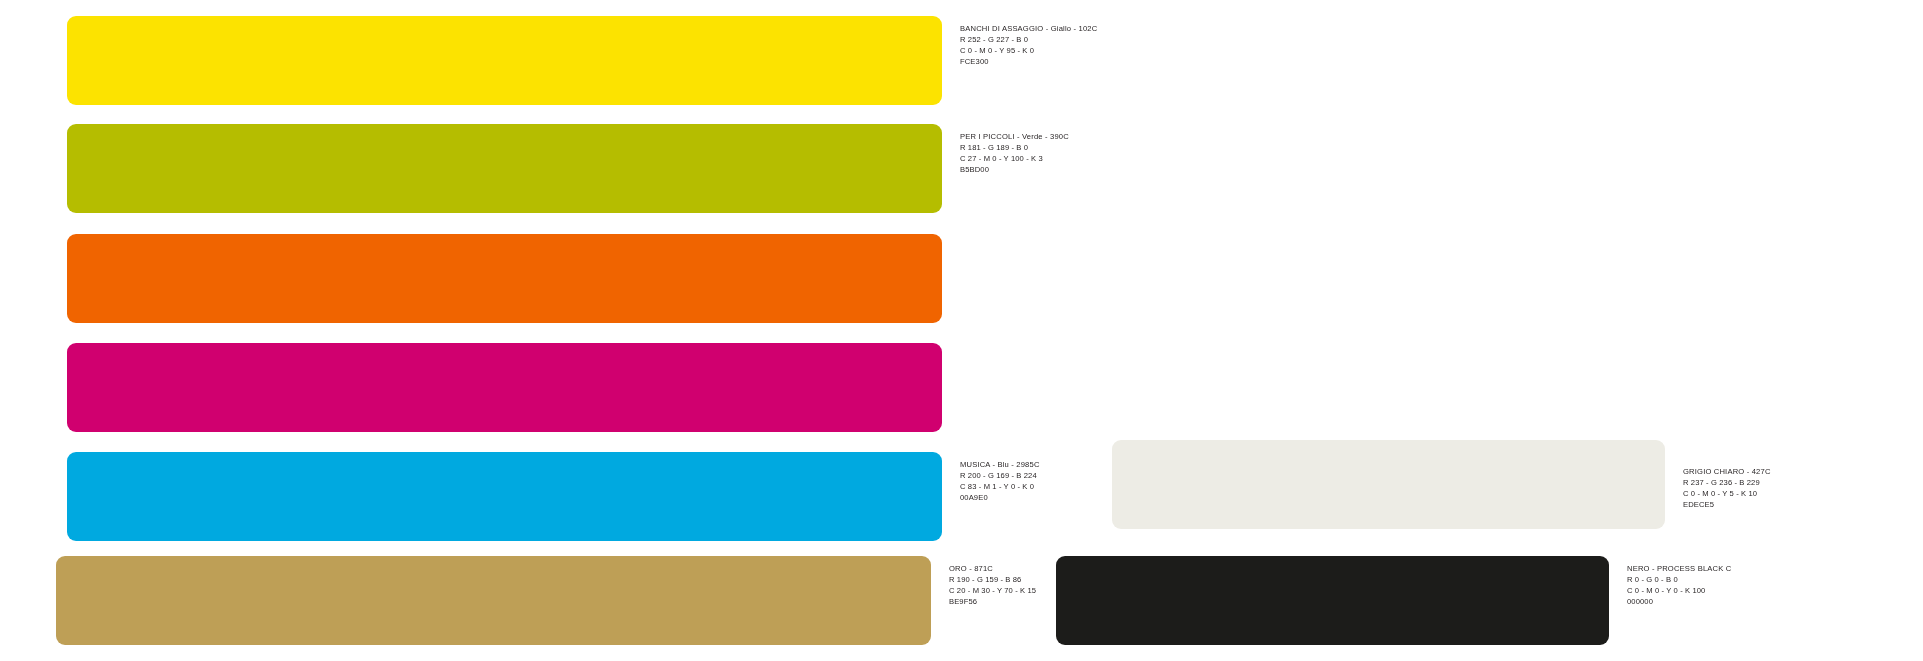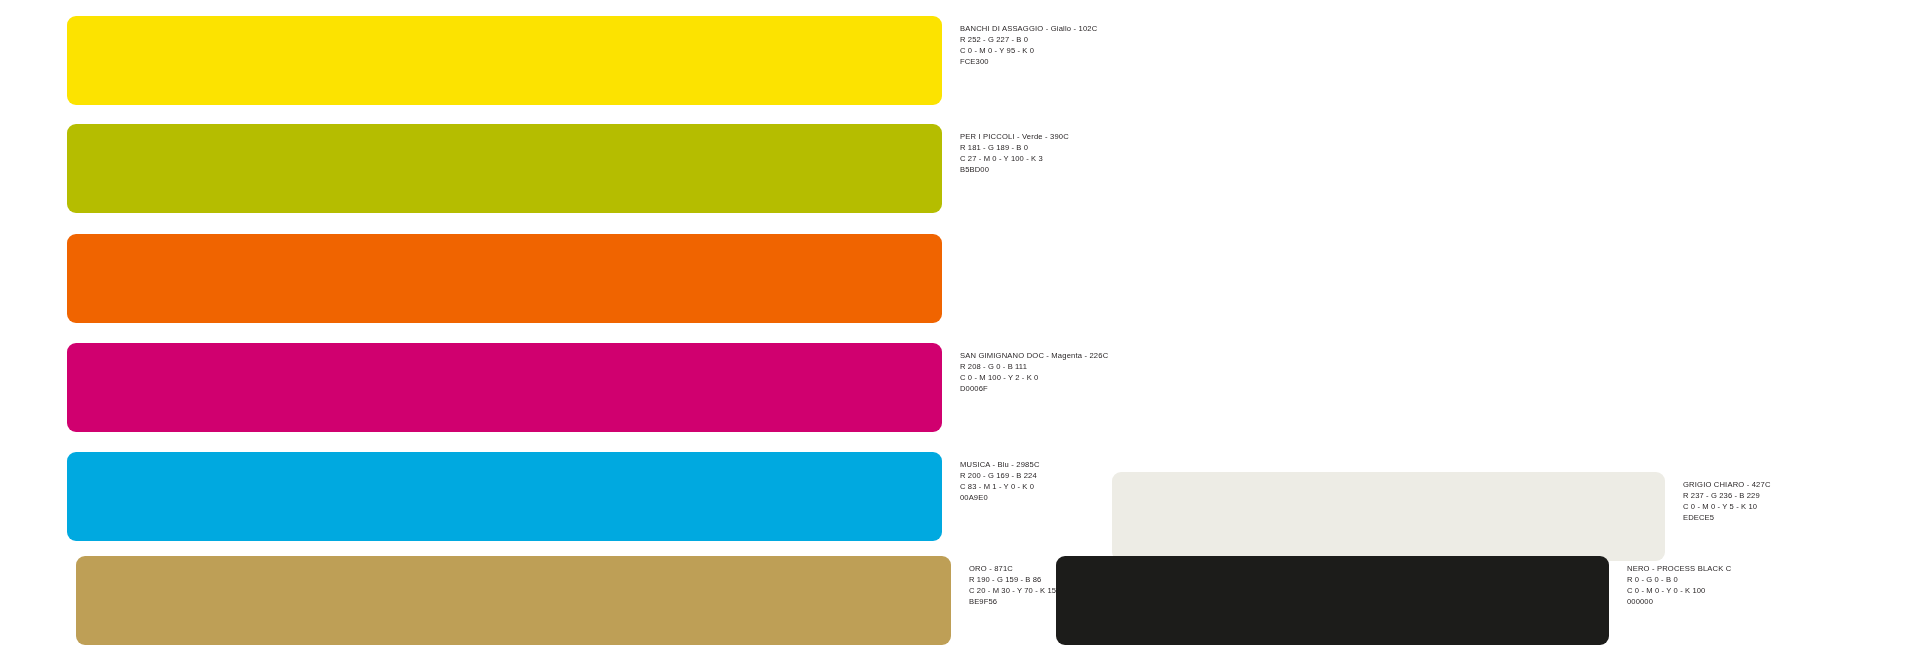--- a/index.html
+++ b/index.html
@@ -78,46 +78,40 @@
         <span class="spec-line">R 181 - G 189 - B 0</span>
         <span class="spec-line">C 27 - M 0 - Y 100 - K 3</span>
         <span class="spec-line">B5BD00</span>
       </div>
     </div>
     <div class="palette-entry col-a" style="left: 67px; top: 234px;">
       <div class="swatch" style="height: 89px; width: 875px; background: rgb(240, 100, 0);"></div>
     </div>
     <div class="palette-entry col-a" style="left: 67px; top: 343px;">
       <div class="swatch" style="height: 89px; width: 875px; background: rgb(208, 0, 111);"></div>
-      <div class="spec">
-        <span class="spec-line spec-name">SAN GIMIGNANO DOC - Magenta - 226C</span>
-        <span class="spec-line">R 208 - G 0 - B 111</span>
-        <span class="spec-line">C 0 - M 100 - Y 2 - K 0</span>
-        <span class="spec-line">D0006F</span>
-      </div>
     </div>
     <div class="palette-entry col-a" style="left: 67px; top: 452px;">
       <div class="swatch" style="height: 89px; width: 875px; background: rgb(0, 169, 224);"></div>
       <div class="spec">
         <span class="spec-line spec-name">MUSICA - Blu - 2985C</span>
         <span class="spec-line">R 200 - G 169 - B 224</span>
         <span class="spec-line">C 83 - M 1 - Y 0 - K 0</span>
         <span class="spec-line">00A9E0</span>
       </div>
     </div>
-    <div class="palette-entry col-a" style="left: 76px; top: 556px;">
+    <div class="palette-entry col-a" style="left: 56px; top: 556px;">
       <div class="swatch" style="height: 89px; width: 875px; background: rgb(190, 159, 86);"></div>
       <div class="spec">
         <span class="spec-line spec-name">ORO - 871C</span>
         <span class="spec-line">R 190 - G 159 - B 86</span>
         <span class="spec-line">C 20 - M 30 - Y 70 - K 15</span>
         <span class="spec-line">BE9F56</span>
       </div>
     </div>
-    <div class="palette-entry col-b" style="left: 1112px; top: 472px;">
+    <div class="palette-entry col-b" style="left: 1112px; top: 440px; align-items: center;">
       <div class="swatch" style="height: 89px; width: 553px; background: rgb(237, 236, 229);"></div>
       <div class="spec">
         <span class="spec-line spec-name">GRIGIO CHIARO - 427C</span>
         <span class="spec-line">R 237 - G 236 - B 229</span>
         <span class="spec-line">C 0 - M 0 - Y 5 - K 10</span>
         <span class="spec-line">EDECE5</span>
       </div>
     </div>
     <div class="palette-entry col-b" style="left: 1056px; top: 556px;">
       <div class="swatch" style="height: 89px; width: 553px; background: rgb(28, 28, 26);"></div>

